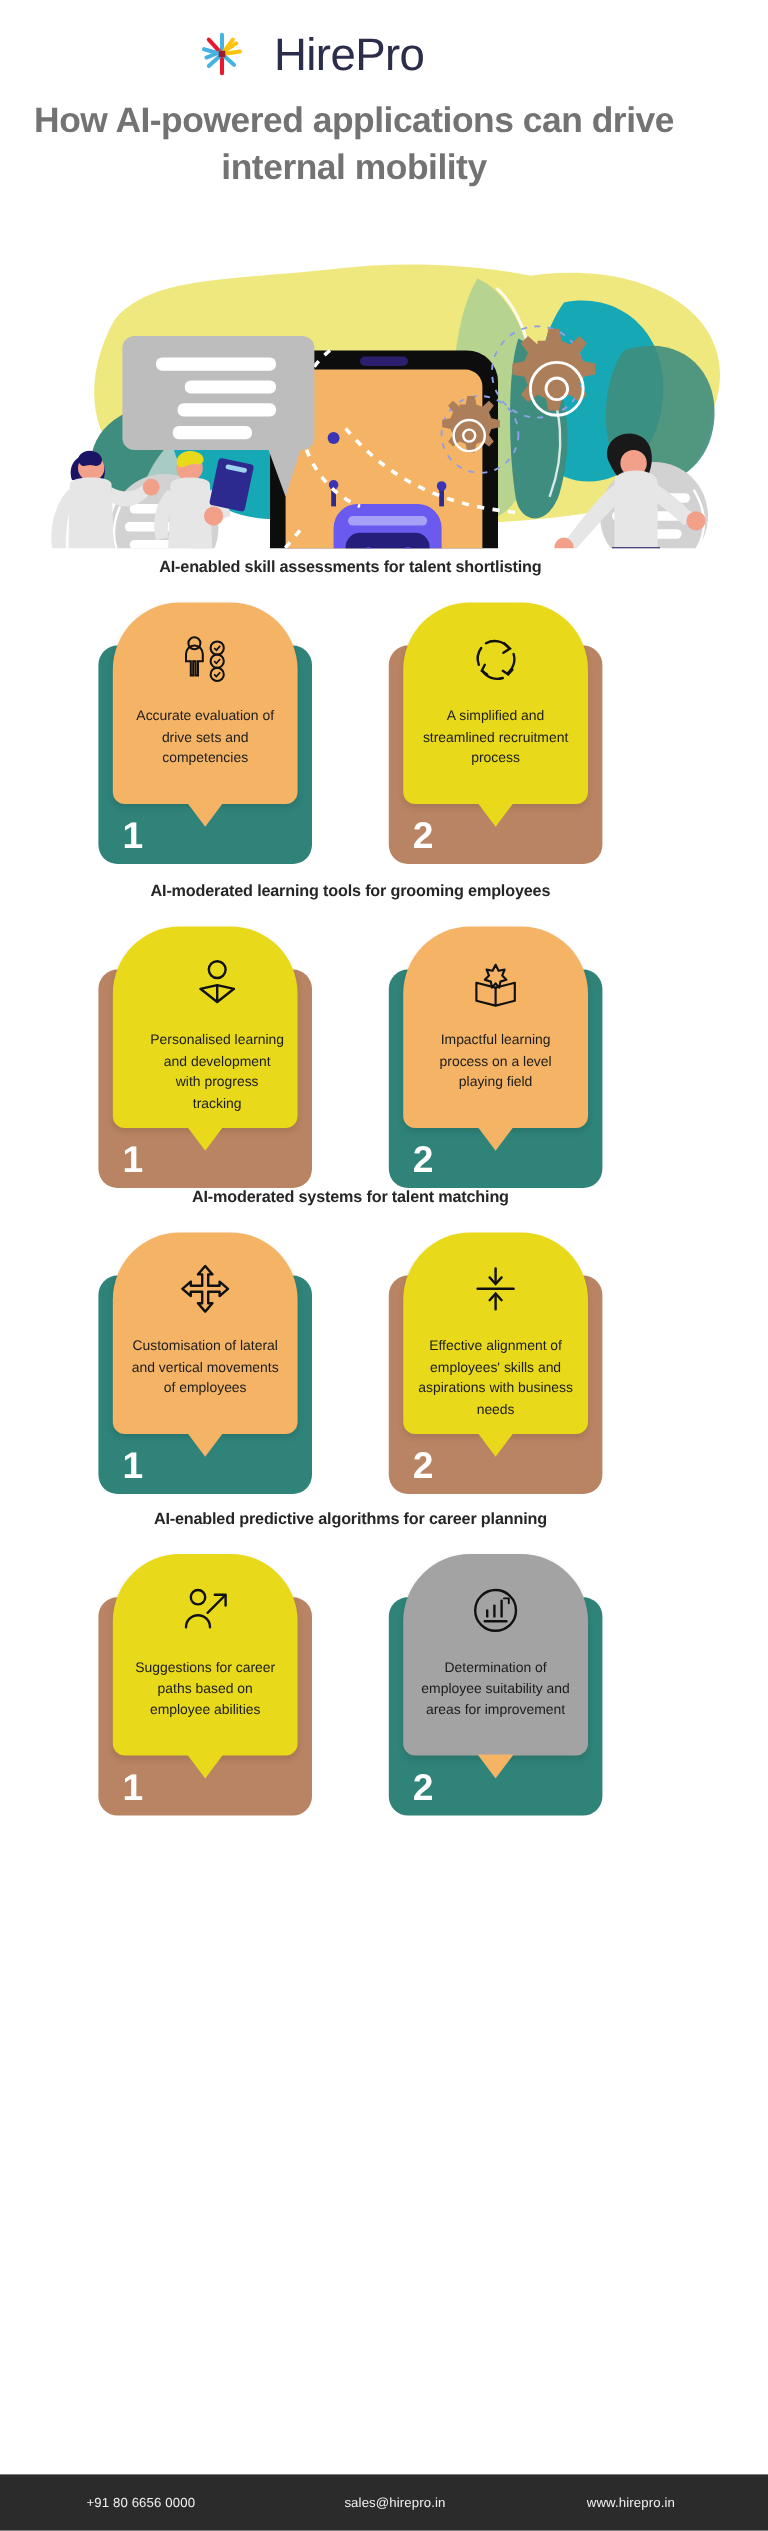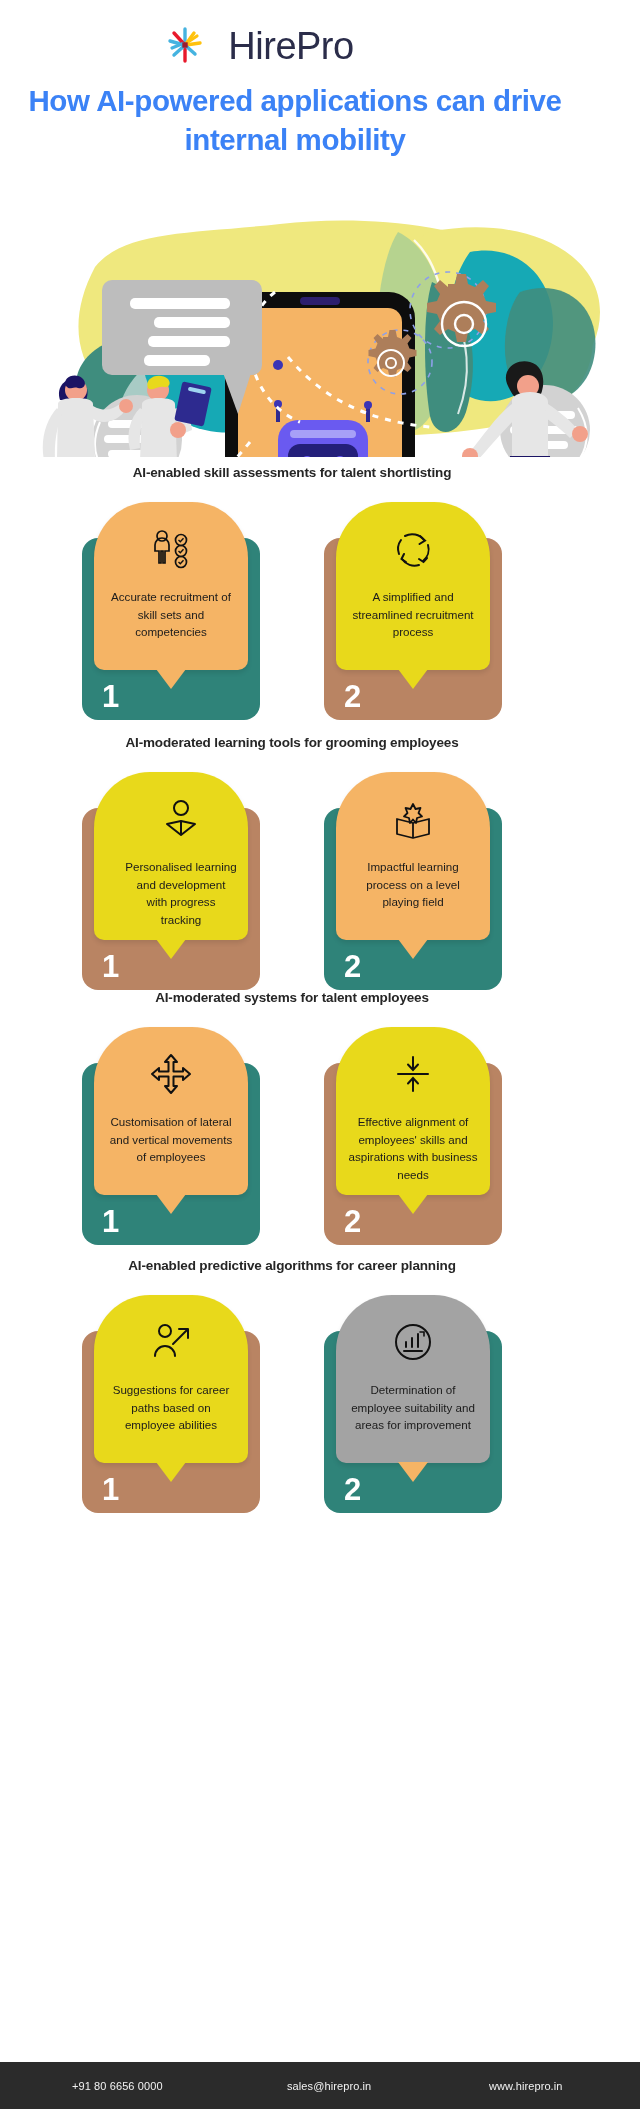--- a/index.html
+++ b/index.html
@@ -35,21 +35,21 @@
     top: 1px;
   }
 
   
   .title {
     position: absolute;
     top: 82px; left: 0; width: 590px;
     text-align: center;
     font-size: 29.5px;
     font-weight: bold;
-    color: #3b82f6;
+    color: #737373;
     line-height: 1.32;
     letter-spacing: -0.4px;
     padding: 0 20px;
   }
 
   
   .hero {
     position: absolute;
     top: 172px; left: 0;
     width: 640px; height: 285px;
@@ -318,21 +318,21 @@
               <circle cx="14" cy="10" r="5"></circle>
               <path d="M7 19 a7 7 0 0 1 14 0 v6 h-4 v12 h-2 v-12 h-2 v12 h-2 v-12 h-4 z" fill="none"></path>
               <circle cx="33" cy="14" r="5.5"></circle>
                 <path d="M30.5 14 l1.8 1.8 l3.2 -3.6" stroke-width="1.4"></path>
               <circle cx="33" cy="25" r="5.5"></circle>
                 <path d="M30.5 25 l1.8 1.8 l3.2 -3.6" stroke-width="1.4"></path>
               <circle cx="33" cy="36" r="5.5"></circle>
                 <path d="M30.5 36 l1.8 1.8 l3.2 -3.6" stroke-width="1.4"></path>
             </svg>
           </div>
-          <div class="card-text">Accurate recruitment of skill sets and competencies</div>
+          <div class="card-text">Accurate evaluation of drive sets and competencies</div>
         </div>
       </div>
       <div class="card">
         <div class="card-back" style="background:#b98463;">
           <span class="card-number">2</span>
         </div>
         <div class="card-front" style="--front:#e8d91b;background:#e8d91b;">
           <div class="card-icon">
             <svg width="42" height="42" viewBox="0 0 42 42" fill="none" stroke="#111" stroke-width="2" stroke-linecap="round">
               <path d="M13 8 A15 15 0 0 1 32 12"></path>
@@ -380,21 +380,21 @@
               <path d="M22 26 L22 41"></path>
             </svg>
           </div>
           <div class="card-text">Impactful learning process on a level playing field</div>
         </div>
       </div>
     </div>
   </div>
 
   <div class="section" style="top:990px;">
-    <div class="section-heading">AI-moderated systems for talent employees</div>
+    <div class="section-heading">AI-moderated systems for talent matching</div>
     <div class="card-row">
       <div class="card">
         <div class="card-back" style="background:#2f8379;">
           <span class="card-number">1</span>
         </div>
         <div class="card-front" style="--front:#f5b465;background:#f5b465;">
           <div class="card-icon">
             <svg width="44" height="44" viewBox="0 0 44 44" fill="none" stroke="#111" stroke-width="2" stroke-linejoin="round">
               <path d="M22 3 L28 10 L24.5 10 L24.5 19.5 L34 19.5 L34 16 L41 22 L34 28 L34 24.5 L24.5 24.5 L24.5 34 L28 34 L22 41 L16 34 L19.5 34 L19.5 24.5 L10 24.5 L10 28 L3 22 L10 16 L10 19.5 L19.5 19.5 L19.5 10 L16 10 Z"></path>
             </svg>

